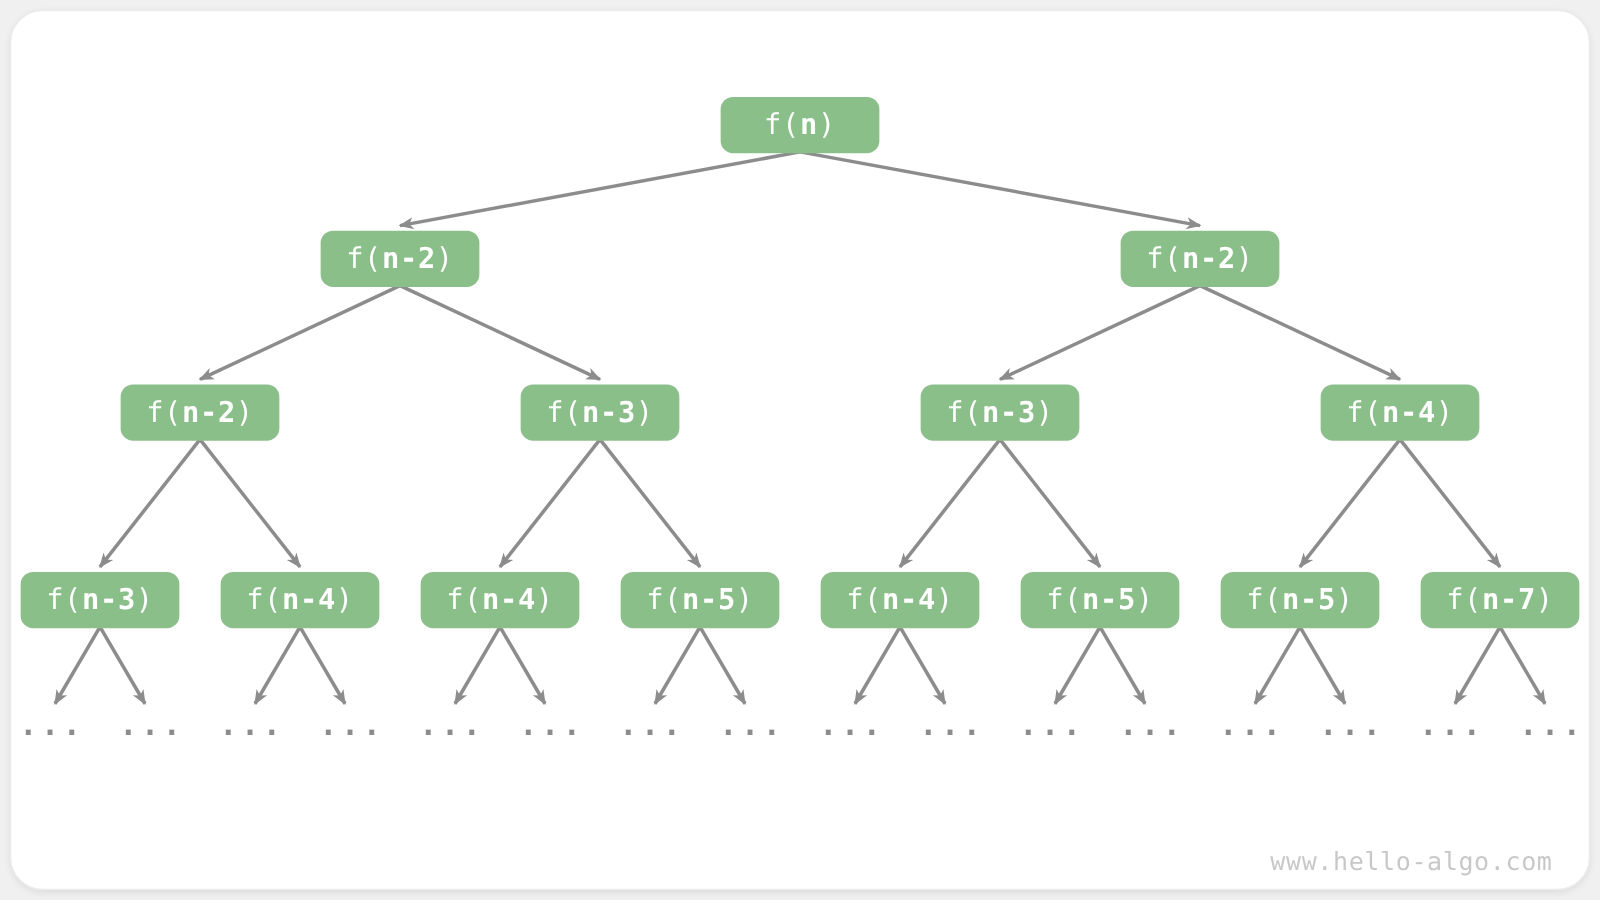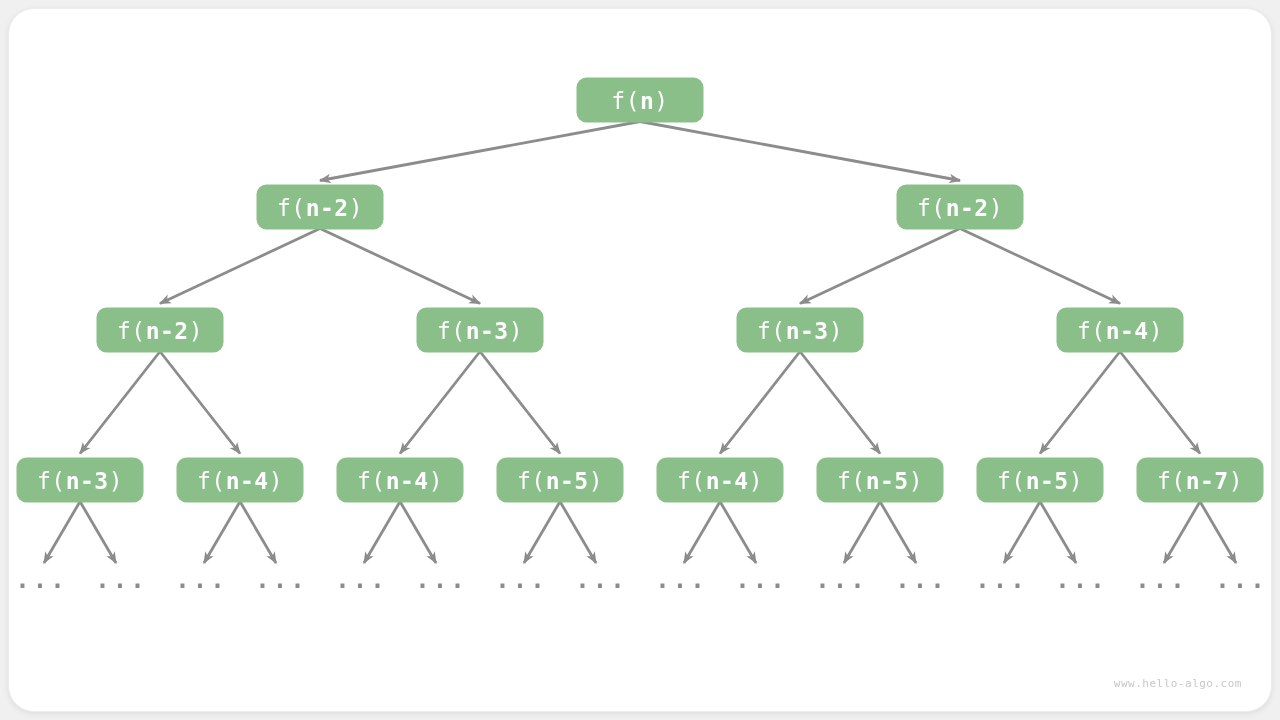--- a/index.html
+++ b/index.html
@@ -25,21 +25,21 @@
     display:flex;align-items:center;justify-content:center;
     font-size:23px;letter-spacing:0.5px;white-space:nowrap;
   }
   .node .arg{font-weight:bold;}
   .ellipsis{
     position:absolute;transform:translate(-50%,-70%);color:var(--ellipsis);
     font-size:24px;font-weight:bold;letter-spacing:3px;line-height:24px;padding-left:3px;
   }
   .watermark{
     position:absolute;right:38px;top:677px;color:var(--watermark);
-    font-size:11px;letter-spacing:0.5px;
+    font-size:20px;letter-spacing:0.5px;
   }
 </style>
 </head>
 <body>
 
 <div class="card"></div>
 
 <div class="stage">
   <svg class="edges" viewBox="0 0 1280 720">
     <defs>

